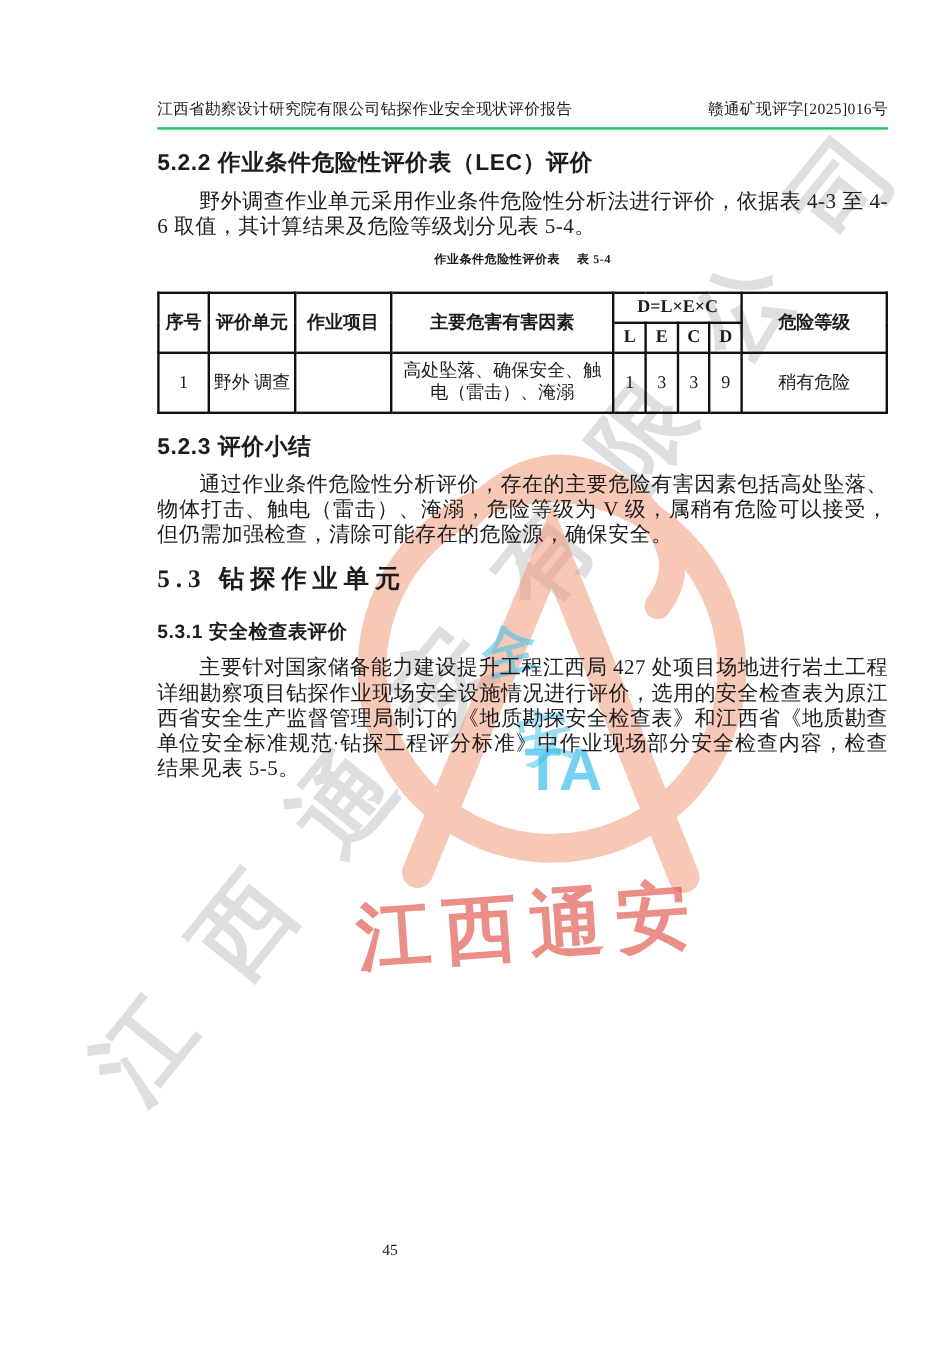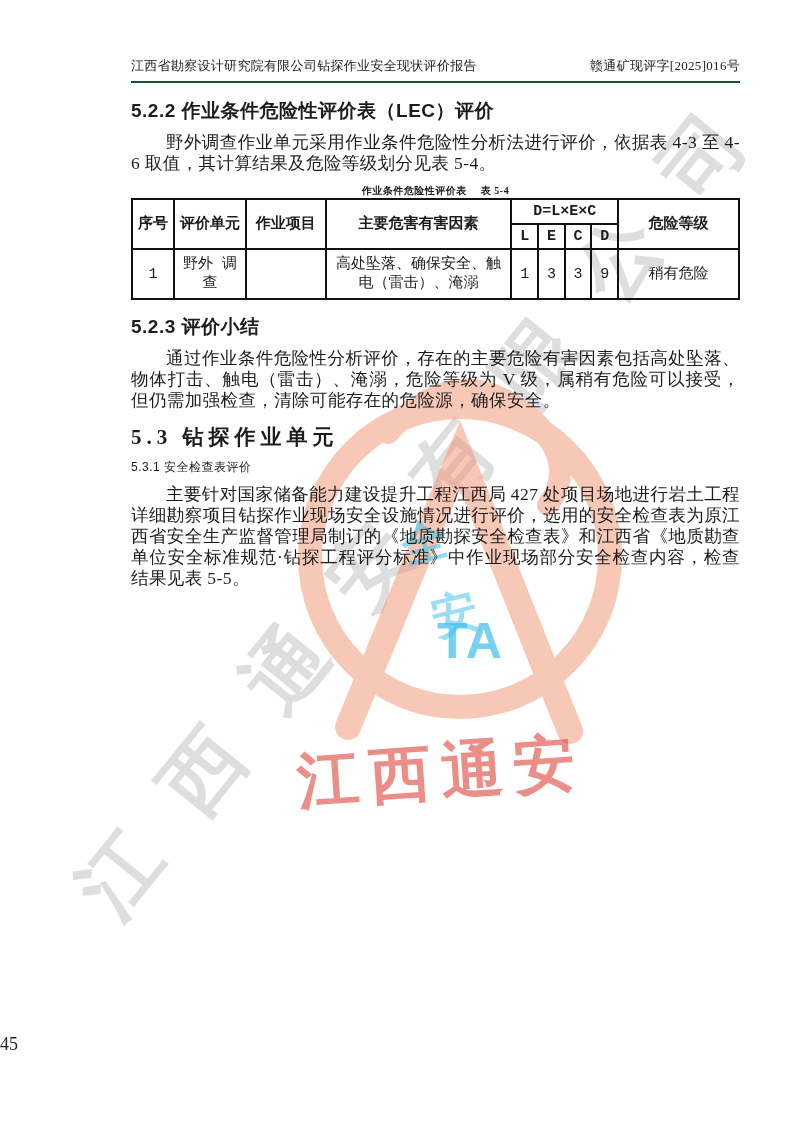--- a/index.html
+++ b/index.html
@@ -31,71 +31,71 @@
   .wm-cyan-2{left:432px;top:584px;transform:rotate(-14deg);font-size:46px;color:rgba(70,195,232,.55);font-weight:bold;font-family:"Liberation Sans",sans-serif;}
   .wm-cyan-ta{left:437px;top:612px;font-size:50px;color:rgba(60,190,235,.7);font-weight:bold;font-family:"Liberation Sans",sans-serif;letter-spacing:2px;}
   .wm-ring{left:248px;top:335px;}
   
   .content{
     position:absolute;z-index:1;
     left:131px;width:609px;top:0;
   }
   .pg-header{
     display:flex;justify-content:space-between;align-items:flex-end;
-    padding-top:57px;padding-bottom:6px;
-    border-bottom:2px solid #14532d;
+    padding-top:82px;padding-bottom:6px;
+    border-bottom:2px solid #22c55e;
     font-size:13px;letter-spacing:.3px;
     font-family:"Liberation Serif",serif;
   }
   .h2{
     font-family:"Liberation Sans","DejaVu Sans",sans-serif;
     font-weight:bold;font-size:19px;letter-spacing:.5px;
   }
   .h-522{margin-top:15px;}
   .h-523{margin-top:14px;}
   .h-53{
     margin-top:12px;
     font-family:Liberation Serif, serif;
     font-weight:bold;font-size:21px;letter-spacing:5px;
   }
   .h-531{
-    margin-top:8px;
+    margin-top:21px;
     font-family:"Liberation Sans","DejaVu Sans",sans-serif;
-    font-weight:normal;font-size:12px;letter-spacing:.5px;
+    font-weight:bold;font-size:16px;letter-spacing:.5px;
   }
   .para{
     margin:8px 0 0 0;
     font-size:17.5px;line-height:21px;
     text-align:justify;text-indent:2em;
     letter-spacing:.4px;
   }
   .tbl-title{
     margin-top:10px;text-align:center;
     font-weight:bold;font-size:10px;letter-spacing:.5px;
   }
   .tbl-title .ref{margin-left:14px;}
   table.t54{
-    margin-top:0;width:100%;
-    border-collapse:collapse;table-layout:fixed;font-family:Liberation Mono, monospace;
+    margin-top:20px;width:100%;
+    border-collapse:collapse;table-layout:fixed;
   }
   table.t54 th,table.t54 td{
     border:2px solid #111;
     font-size:15px;line-height:19px;
     text-align:center;vertical-align:middle;
     padding:2px 2px;overflow:hidden;
   }
   table.t54 th{font-weight:bold;}
   table.t54 td{font-weight:normal;}
   td.hazards-cell{text-align:left;padding-left:5px;line-height:21px;}
   td.level-cell{text-align:left;padding-left:7px;}
   tr.data-row td{height:44px;}
   .footer{
     position:absolute;z-index:1;left:0;width:650px;
-    top:1034px;text-align:left;
-    font-size:18px;color:#222;
+    top:1034px;text-align:center;
+    font-size:13px;color:#222;
   }
 </style>
 </head>
 <body>
 
 <div class="wm wm-gray">江西通安有限公司</div>
 
 <svg class="wm wm-ring" width="430" height="430" viewBox="0 0 430 430" style="opacity:.5;">
   <g fill="none" stroke-linecap="round">
     <circle cx="212" cy="222" r="150" stroke-width="24" stroke="#f29272"></circle>

